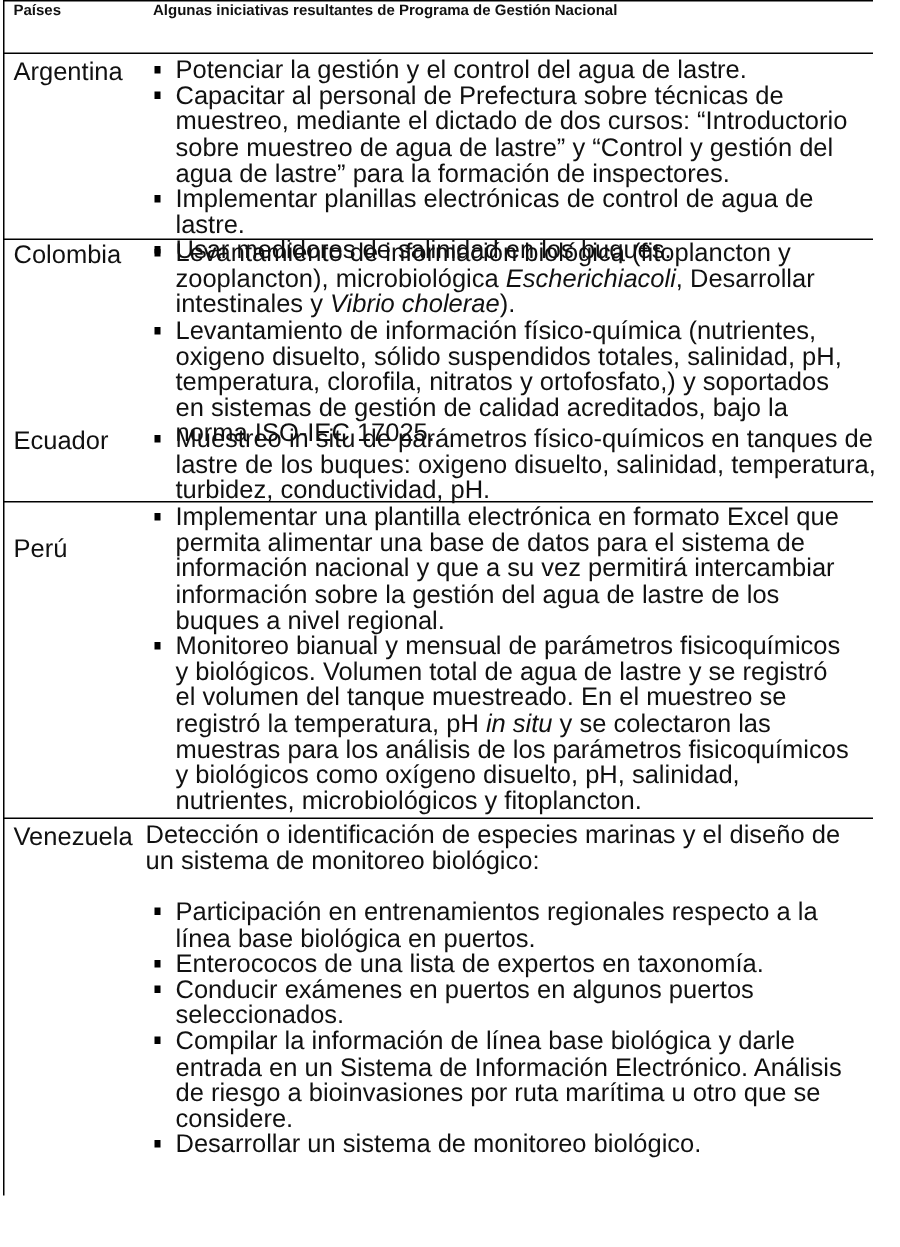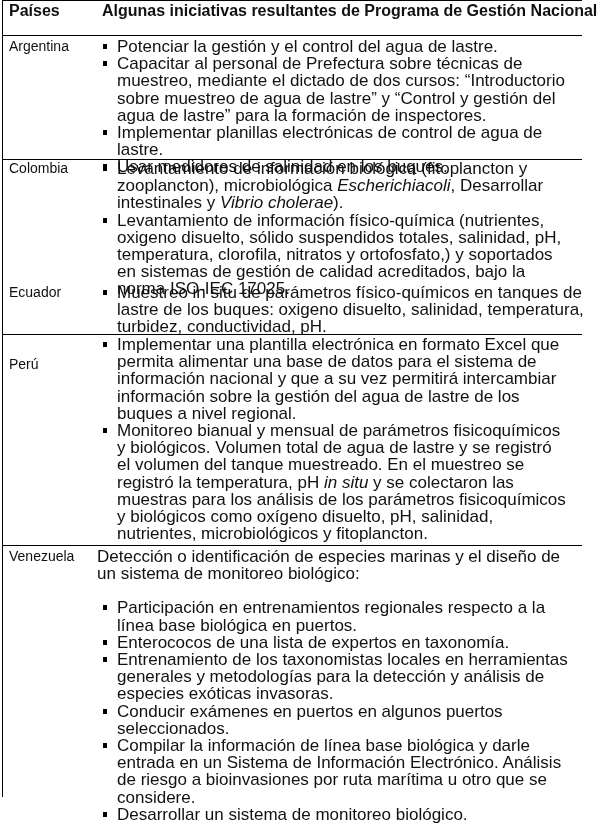--- a/index.html
+++ b/index.html
@@ -3,22 +3,22 @@
 <meta charset="utf-8">
 <style>
   html, body { margin: 0; padding: 0; background: #ffffff; }
   body {
     width: 600px; height: 831px; position: relative; overflow: hidden;
     font-family: "Liberation Sans", sans-serif; color: #111; font-size: 13.6px;
   }
   .table { position: absolute; left: 0; top: 0; width: 600px; }
   .hline { position: absolute; left: 2px; width: 580px; height: 1px; background: #000; }
   .vline { position: absolute; left: 2px; width: 1px; background: #000; top: 0; height: 797px; }
-  .hdr { position: absolute; top: 2px; font-weight: bold; font-size: 16px; text-align: center; }
-  .country { position: absolute; left: 9px; font-size: 14px; }
+  .hdr { position: absolute; top: 2px; font-weight: bold; font-size: 10px; text-align: center; }
+  .country { position: absolute; left: 9px; font-size: 17px; }
   .cell { position: absolute; left: 97px; width: 500px; line-height: 17.2px; font-size: 17px; }
   ul { margin: 0; padding: 0; list-style: none; }
   li { position: relative; padding-left: 20px; }
   li::before {
     content: ""; position: absolute; left: 6px; top: 6px; width: 4px; height: 5px; background: #000;
   }
   .intro { padding-left: 0; margin-bottom: 17px; }
   i { }
 </style>
 </head>
@@ -67,19 +67,18 @@
       <li><span>Monitoreo bianual y mensual de parámetros fisicoquímicos y biológicos. Volumen total de agua de lastre y se registró el volumen del tanque muestreado. En el muestreo se registró la temperatura, pH </span><i>in situ</i><span> y se colectaron las muestras para los análisis de los parámetros fisicoquímicos y biológicos como oxígeno disuelto, pH, salinidad, nutrientes, microbiológicos y fitoplancton.</span></li>
     </ul>
   </div>
 
   <div class="country" style="top:548px">Venezuela</div>
   <div class="cell" style="top:548px; width:480px; left:97px">
     <div class="intro" style="width:470px">Detección o identificación de especies marinas y el diseño de un sistema de monitoreo biológico:</div>
     <ul style="margin-left:0">
       <li>Participación en entrenamientos regionales respecto a la línea base biológica en puertos.</li>
       <li>Enterococos de una lista de expertos en taxonomía.</li>
-      <li>Entrenamiento de los taxonomistas locales en herramientas generales y metodologías para la detección y análisis de especies exóticas invasoras.</li>
       <li>Conducir exámenes en puertos en algunos puertos seleccionados.</li>
       <li>Compilar la información de línea base biológica y darle entrada en un Sistema de Información Electrónico. Análisis de riesgo a bioinvasiones por ruta marítima u otro que se considere.</li>
       <li>Desarrollar un sistema de monitoreo biológico.</li>
     </ul>
   </div>
 </div>
 
 </body></html>

